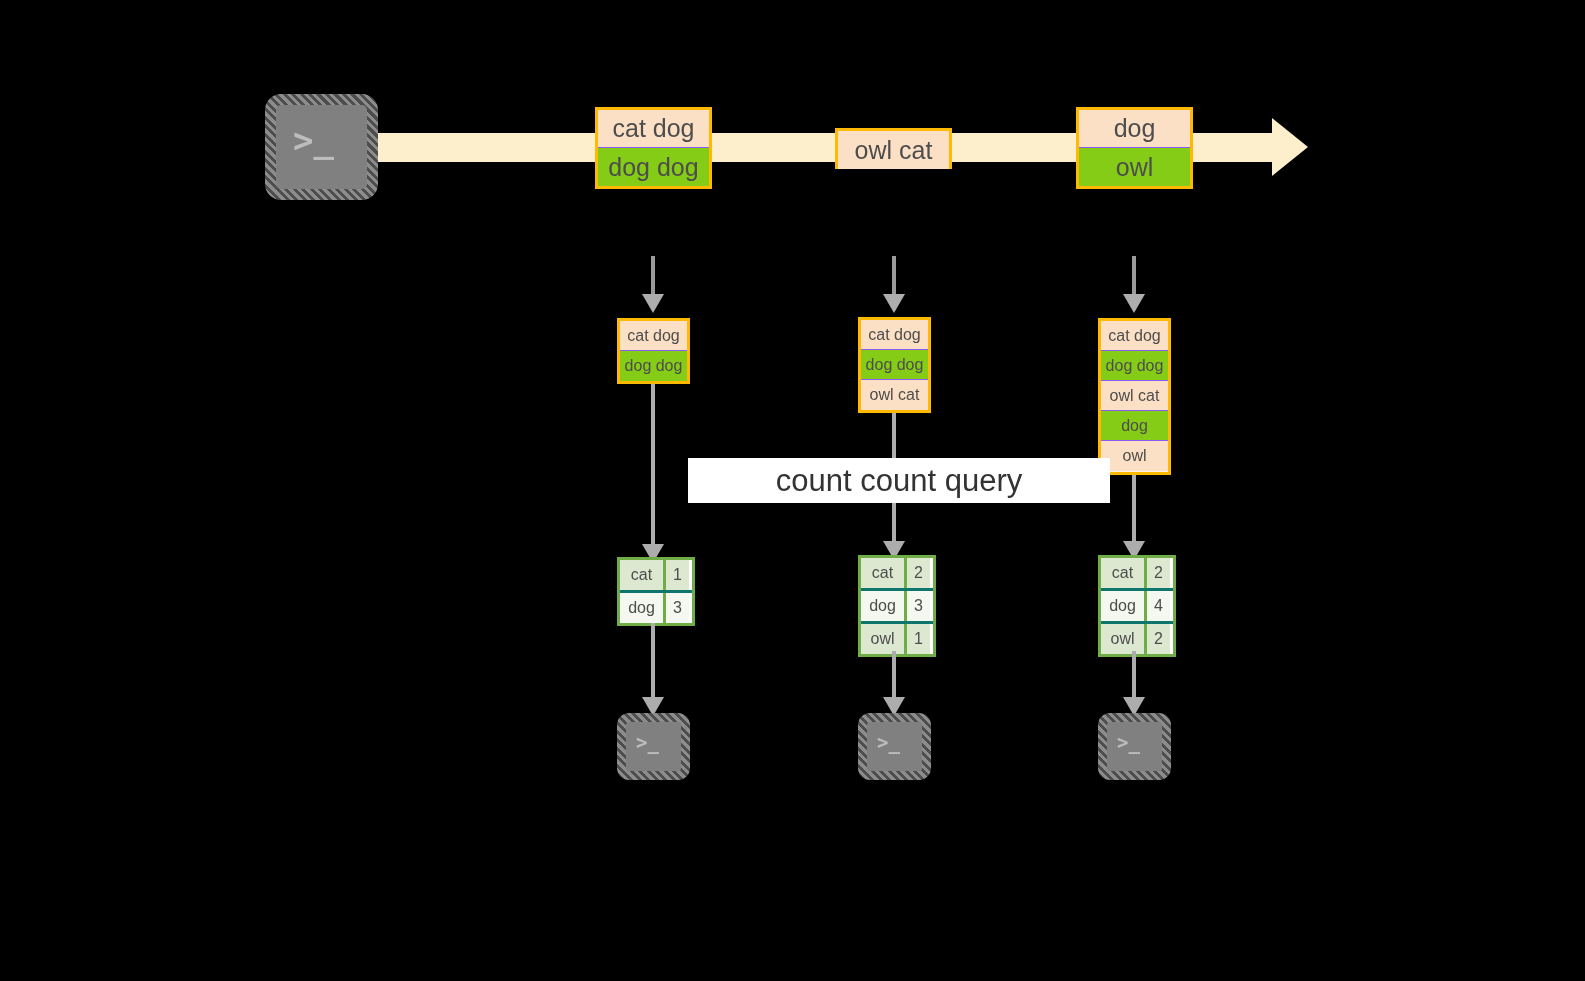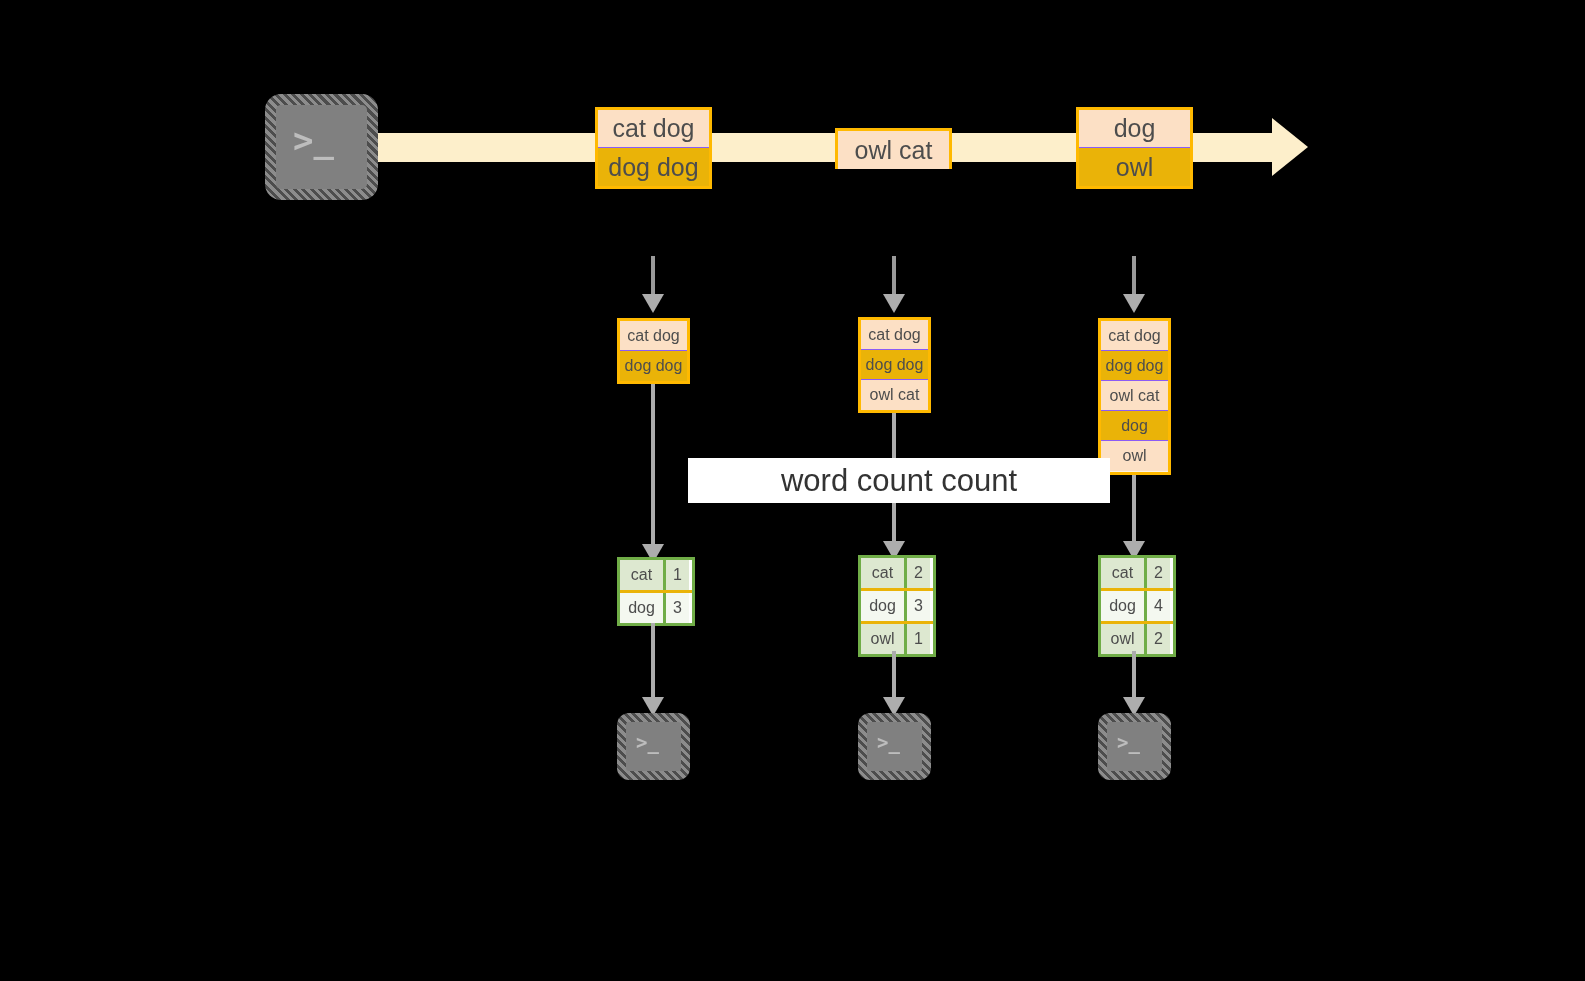--- a/index.html
+++ b/index.html
@@ -70,38 +70,38 @@
     box-sizing: border-box;
     display: flex;
     align-items: center;
     justify-content: center;
     color: #4d4d4d;
     white-space: nowrap;
     border-bottom: 1px solid #8b5cf6;
   }
   .rec-cell:last-child { border-bottom: none; }
   .rec-cell.peach { background: #fce0c5; }
-  .rec-cell.cream { background: #eab308; }
+  .rec-cell.cream { background: #84cc16; }
   
   .rec-stack.top .rec-cell { font-size: 25px; height: 38px; }
   
   .rec-stack.mid .rec-cell { font-size: 16px; height: 30px; }
   
   .res-table {
     position: absolute;
     box-sizing: border-box;
     border: 3px solid #70ad47;
     background: #ffffff;
     display: flex;
     flex-direction: column;
   }
   .res-row {
     display: flex;
     height: 30px;
-    border-bottom: 3px solid #eab308;
+    border-bottom: 3px solid #0f766e;
   }
   .res-row:last-child { border-bottom: none; }
   .res-word, .res-count {
     box-sizing: border-box;
     display: flex;
     align-items: center;
     justify-content: center;
     font-size: 16px;
     color: #4d4d4d;
   }
@@ -261,16 +261,16 @@
   </div>
 
   <div class="vline" style="left:1132px; top:651px; height:50px;"></div>
   <div class="vhead" style="left:1123px; top:697px;"></div>
 
   <div class="terminal small" style="left:1098px; top:713px; width:73px; height:67px;">
     <span class="term-glyph">&gt;_</span>
   </div>
 
   <div class="query-band" style="left:688px; top:458px; width:422px; height:45px;">
-    <span>word count count</span>
+    <span>count count query</span>
   </div>
 
 </div>
 
 </body></html>

